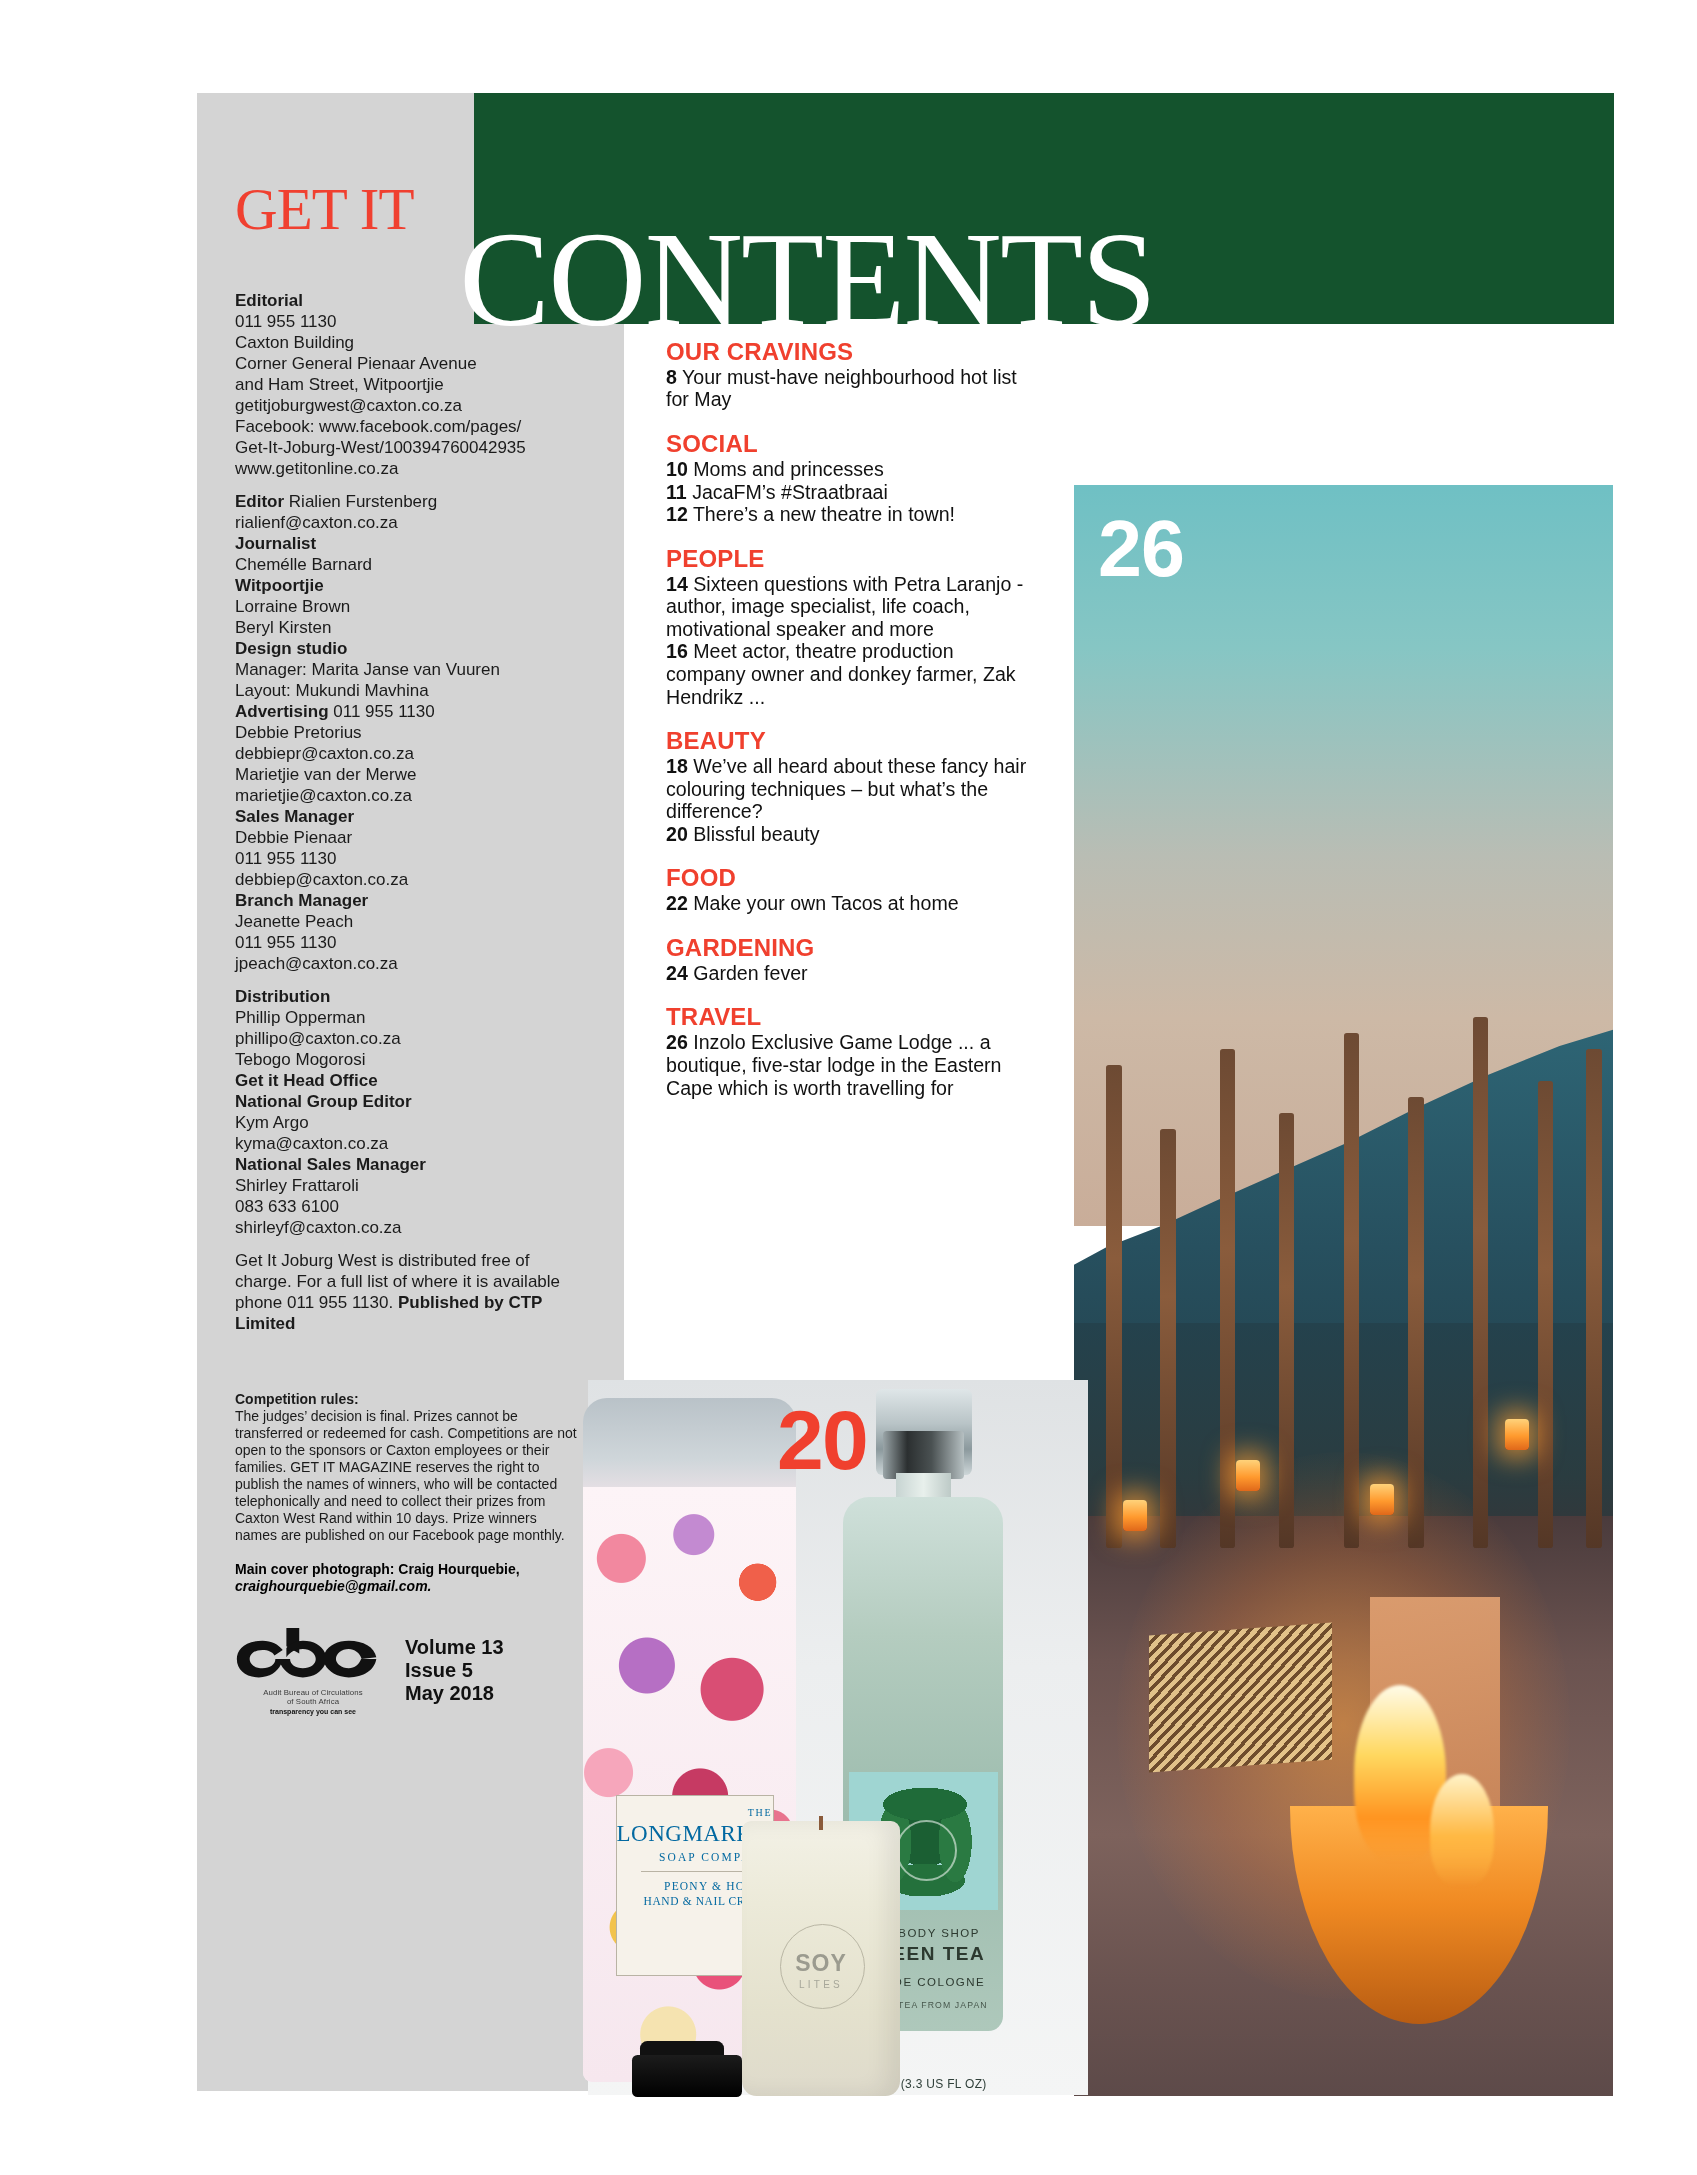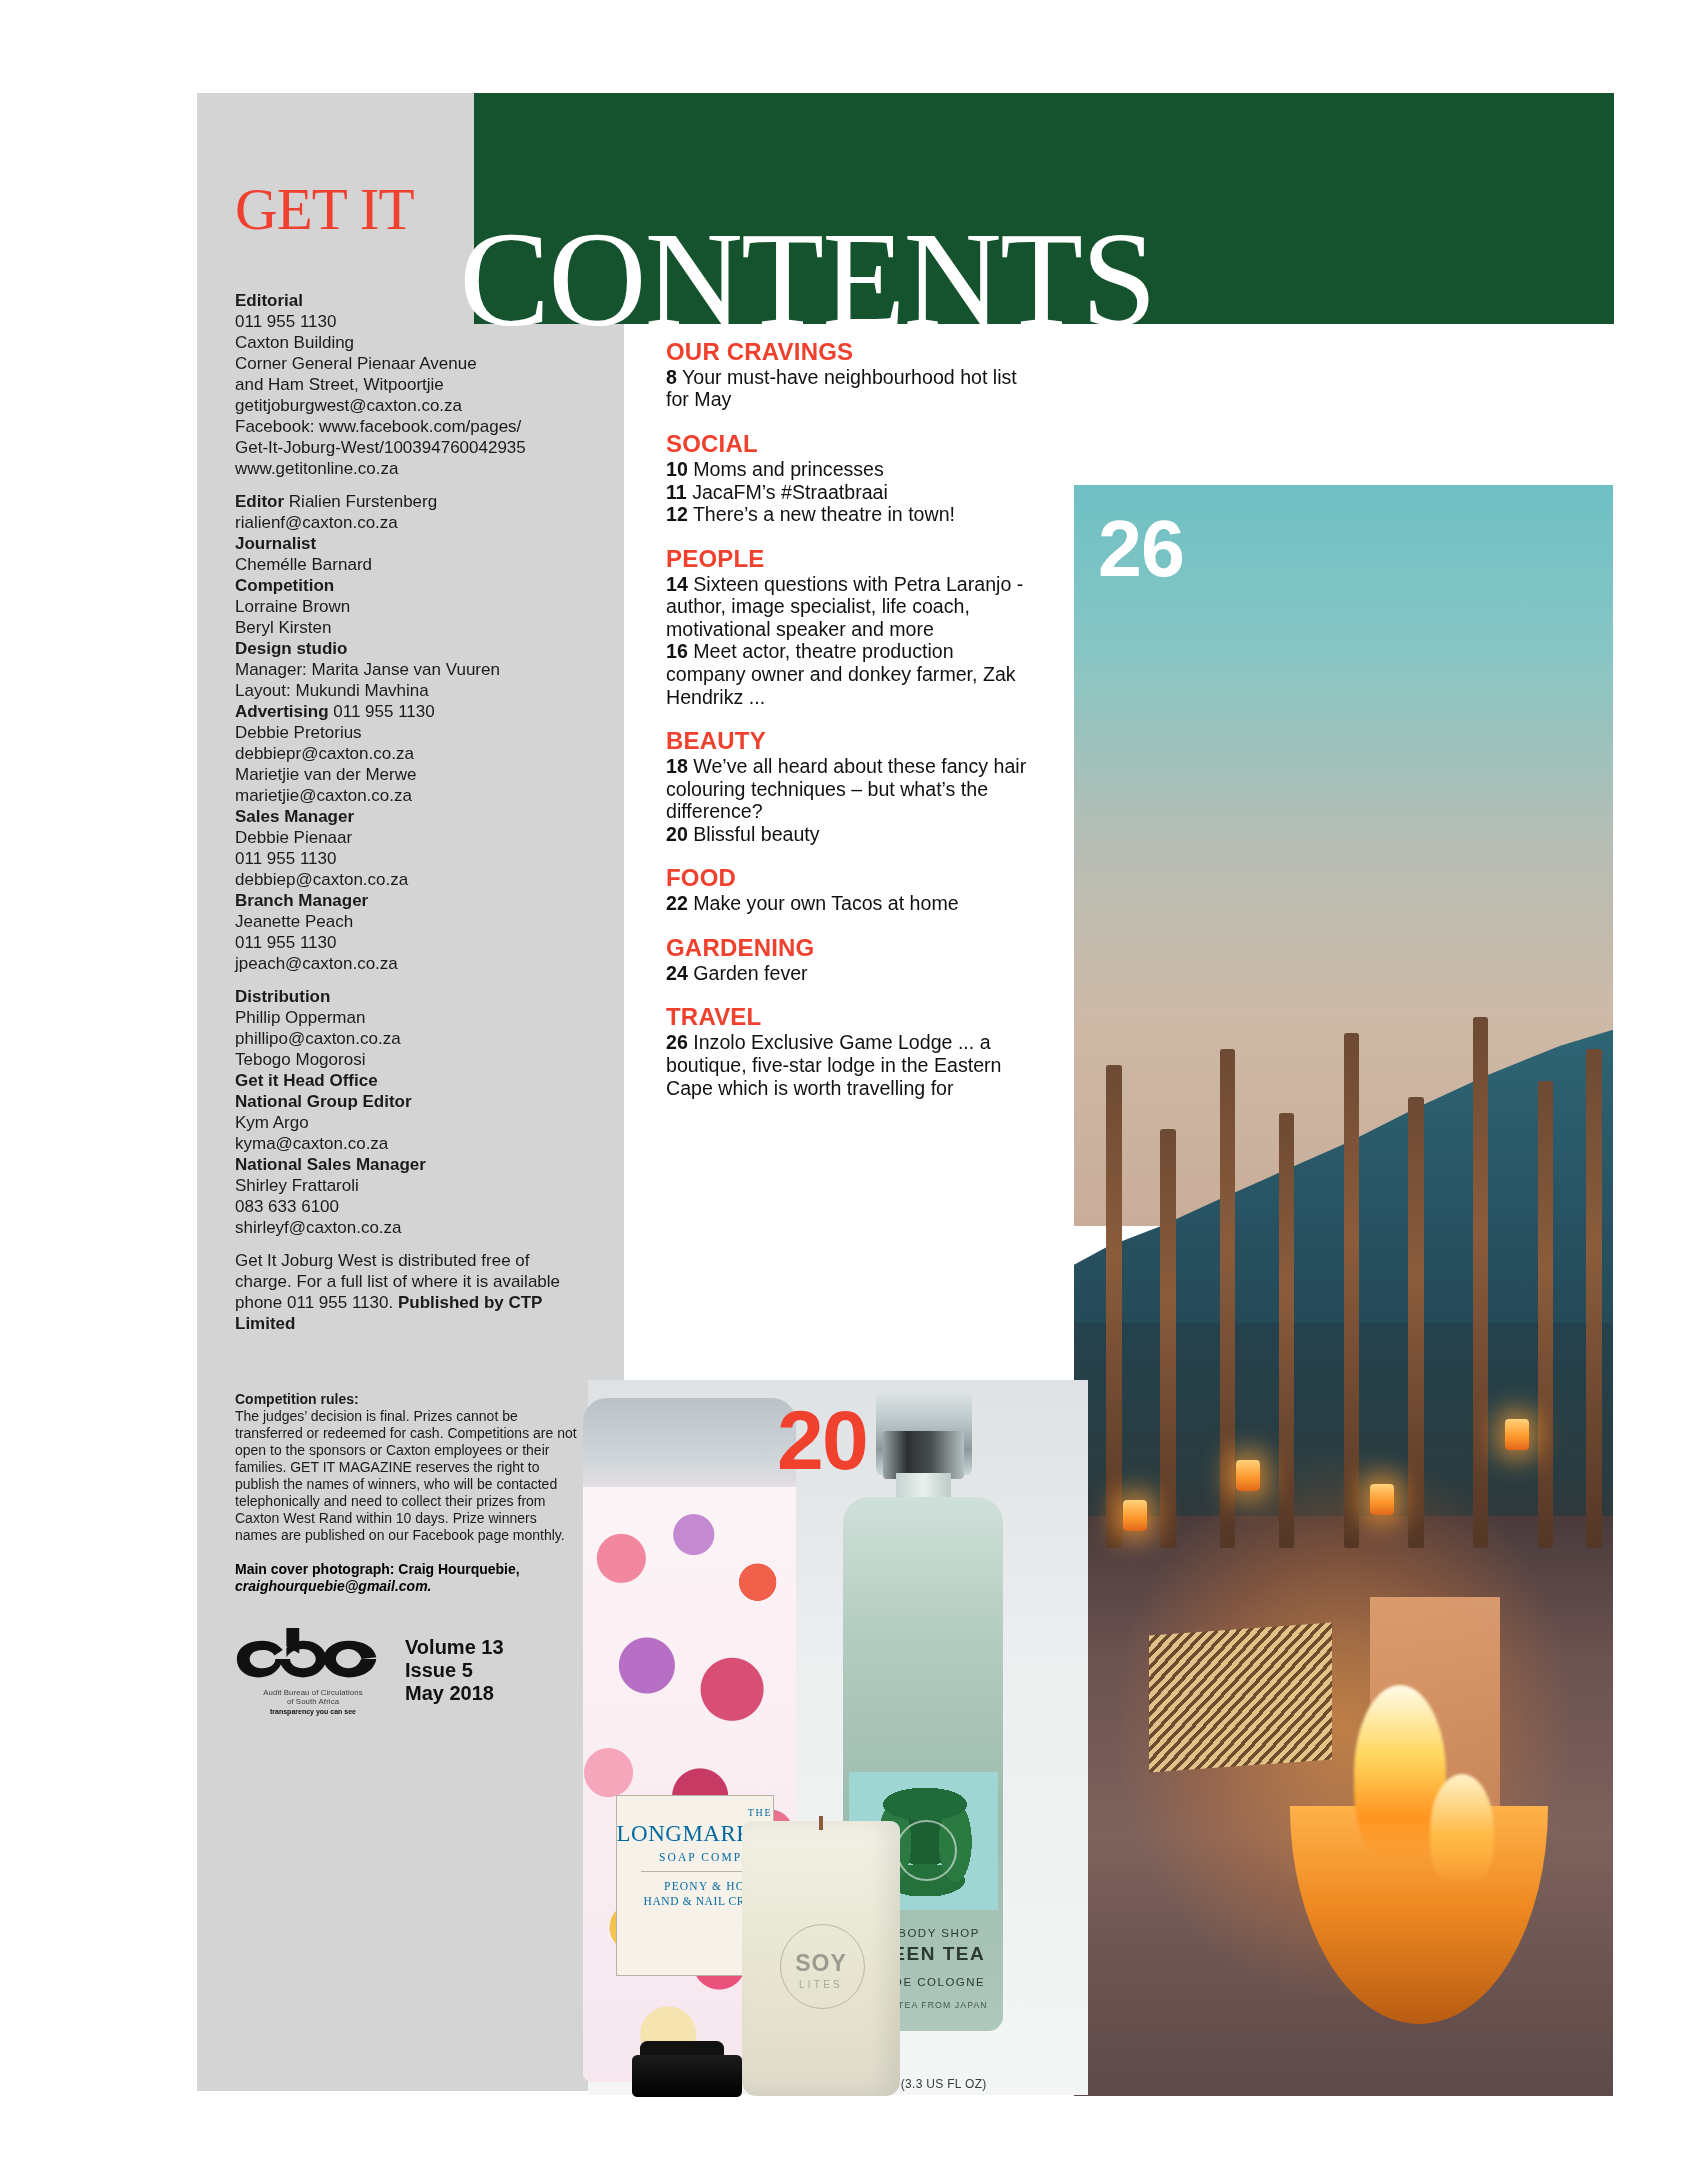--- a/index.html
+++ b/index.html
@@ -183,21 +183,21 @@
         <span class="mast-line">Facebook: www.facebook.com/pages/</span>
         <span class="mast-line">Get-It-Joburg-West/100394760042935</span>
         <span class="mast-line">www.getitonline.co.za</span>
       </div>
 
       <div class="mast-block" id="staff-block">
           <span class="mast-line"><span class="b">Editor</span><span> Rialien Furstenberg</span></span>
           <span class="mast-line"><span>rialienf@caxton.co.za</span></span>
           <span class="mast-line"><span class="b">Journalist</span></span>
           <span class="mast-line"><span>Chemélle Barnard</span></span>
-          <span class="mast-line"><span class="b">Competition</span></span>
+          <span class="mast-line"><span class="b">Witpoortjie</span></span>
           <span class="mast-line"><span>Lorraine Brown</span></span>
           <span class="mast-line"><span>Beryl Kirsten</span></span>
           <span class="mast-line"><span class="b">Design studio</span></span>
           <span class="mast-line"><span>Manager: Marita Janse van Vuuren</span></span>
           <span class="mast-line"><span>Layout: Mukundi Mavhina</span></span>
           <span class="mast-line"><span class="b">Advertising</span><span> 011 955 1130</span></span>
           <span class="mast-line"><span>Debbie Pretorius</span></span>
           <span class="mast-line"><span>debbiepr@caxton.co.za</span></span>
           <span class="mast-line"><span>Marietjie van der Merwe</span></span>
           <span class="mast-line"><span>marietjie@caxton.co.za</span></span>

